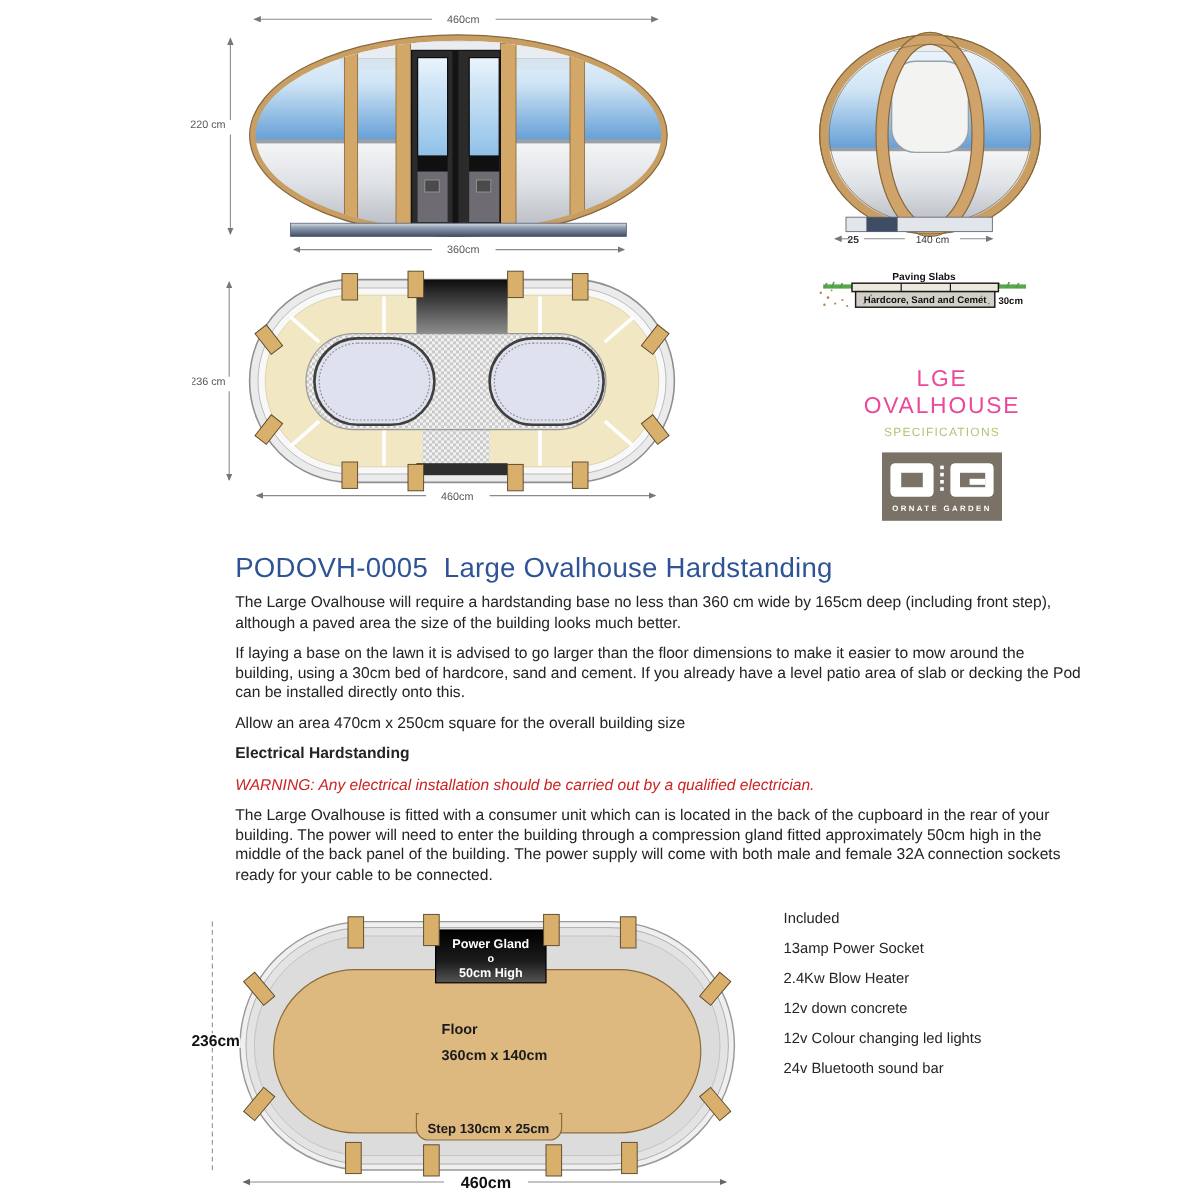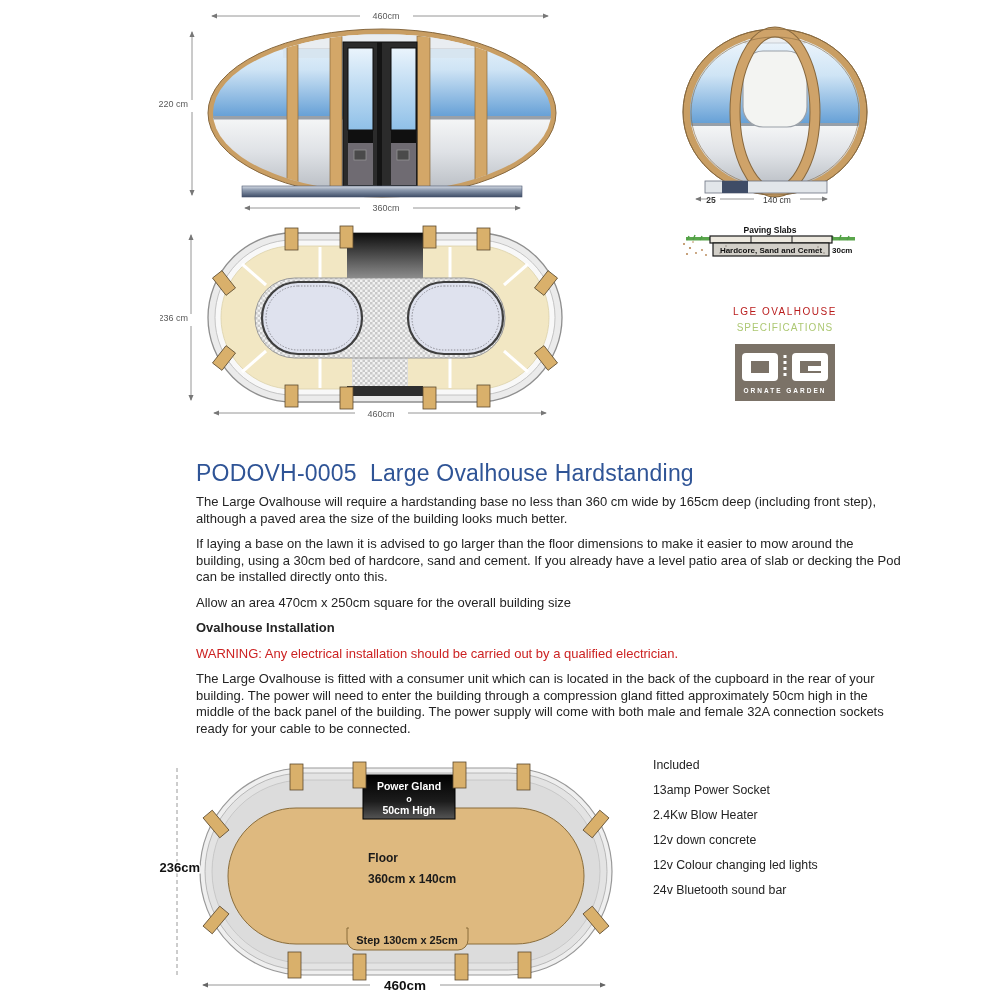--- a/index.html
+++ b/index.html
@@ -6,32 +6,32 @@
   body{
     width:1000px;height:1000px;background:#ffffff;position:relative;
     font-family:"Liberation Sans",sans-serif;overflow:hidden;
   }
   .abs{position:absolute;}
   svg text{font-family:"Liberation Sans",sans-serif;}
   .dimtext{fill:#595959;font-size:9px;}
   .dimline{stroke:#8a8a8a;stroke-width:0.9;fill:none;}
   
   .brand{left:700px;top:306px;width:170px;text-align:center;}
-  .brand-line1{color:#b91c1c;font-size:10px;letter-spacing:1.5px;}
+  .brand-line1{color:#ec4899;font-size:19px;letter-spacing:1.5px;}
   .brand-line2{color:#ADC873;font-size:10px;letter-spacing:1px;margin-top:5px;}
   .logo{width:100px;height:57px;background:#7B7267;margin:11px auto 0 auto;}
   
   .article{left:196px;top:460px;width:706px;color:#242424;}
   .article h1{
     margin:0 0 7px 0;font-size:23px;font-weight:400;color:#2F5496;
     white-space:pre-wrap;letter-spacing:0.2px;
   }
   .article p{margin:0 0 9px 0;font-size:13px;line-height:16.5px;}
   .article .bold-head{font-weight:700;}
-  .article .warning{color:#CC2222;}
+  .article .warning{color:#CC2222;font-style:italic;}
   
   .included{left:633px;top:759px;color:#242424;font-size:12.3px;}
   .included div{margin-bottom:12px;line-height:13px;margin-left:20px;}
 </style>
 </head>
 <body>
 
 <svg class="abs" style="left:155px;top:0;" width="455" height="215" viewBox="0 0 455 215">
   <defs>
     <marker id="arr1" markerWidth="8" markerHeight="8" refX="6" refY="3" orient="auto">
@@ -268,21 +268,21 @@
       <text x="50" y="49" text-anchor="middle" style="fill:#fff;font-size:6.5px;font-weight:700;letter-spacing:2px;">ORNATE GARDEN</text>
     </svg>
   </div>
 </div>
 
 <div class="abs article">
   <h1>PODOVH-0005  Large Ovalhouse Hardstanding</h1>
   <p>The Large Ovalhouse will require a hardstanding base no less than 360 cm wide by 165cm deep (including front step), although a paved area the size of the building looks much better.</p>
   <p>If laying a base on the lawn it is advised to go larger than the floor dimensions to make it easier to mow around the building, using a 30cm bed of hardcore, sand and cement. If you already have a level patio area of slab or decking the Pod can be installed directly onto this.</p>
   <p>Allow an area 470cm x 250cm square for the overall building size</p>
-  <p class="bold-head">Ovalhouse Installation</p>
+  <p class="bold-head">Electrical Hardstanding</p>
   <p class="warning">WARNING: Any electrical installation should be carried out by a qualified electrician.</p>
   <p>The Large Ovalhouse is fitted with a consumer unit which can is located in the back of the cupboard in the rear of your building. The power will need to enter the building through a compression gland fitted approximately 50cm high in the middle of the back panel of the building. The power supply will come with both male and female 32A connection sockets ready for your cable to be connected.</p>
 </div>
 
 <svg class="abs" style="left:155px;top:752px;" width="480" height="248" viewBox="0 0 480 248">
   <defs>
     <marker id="arr4" markerWidth="8" markerHeight="8" refX="6" refY="3" orient="auto">
       <path d="M0,0 L7,3 L0,6 Z" fill="#666"></path>
     </marker>
     <linearGradient id="gPG" x1="0" y1="0" x2="0" y2="1">

